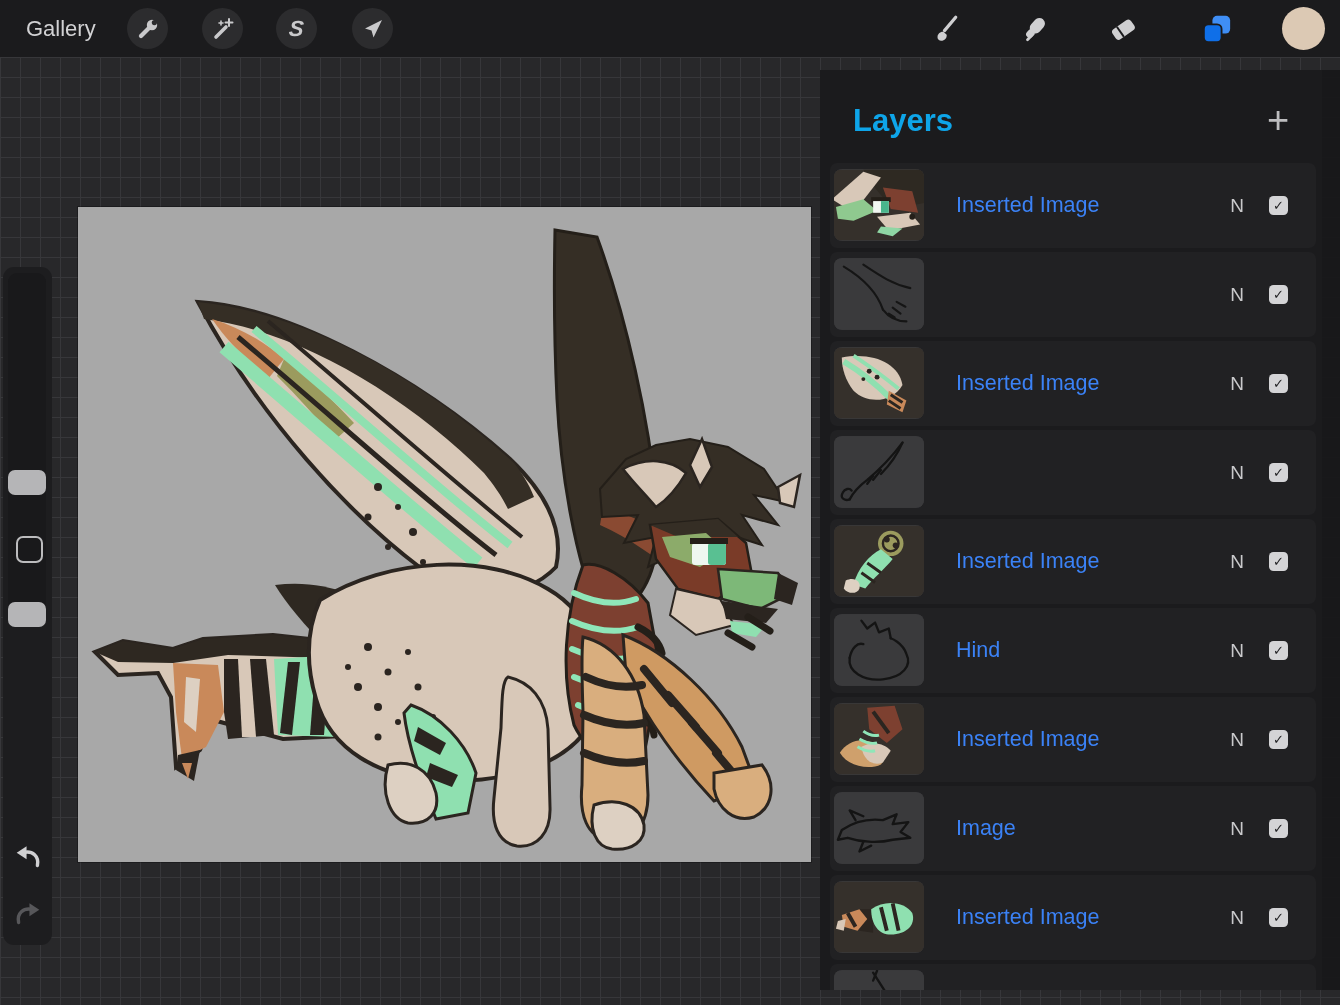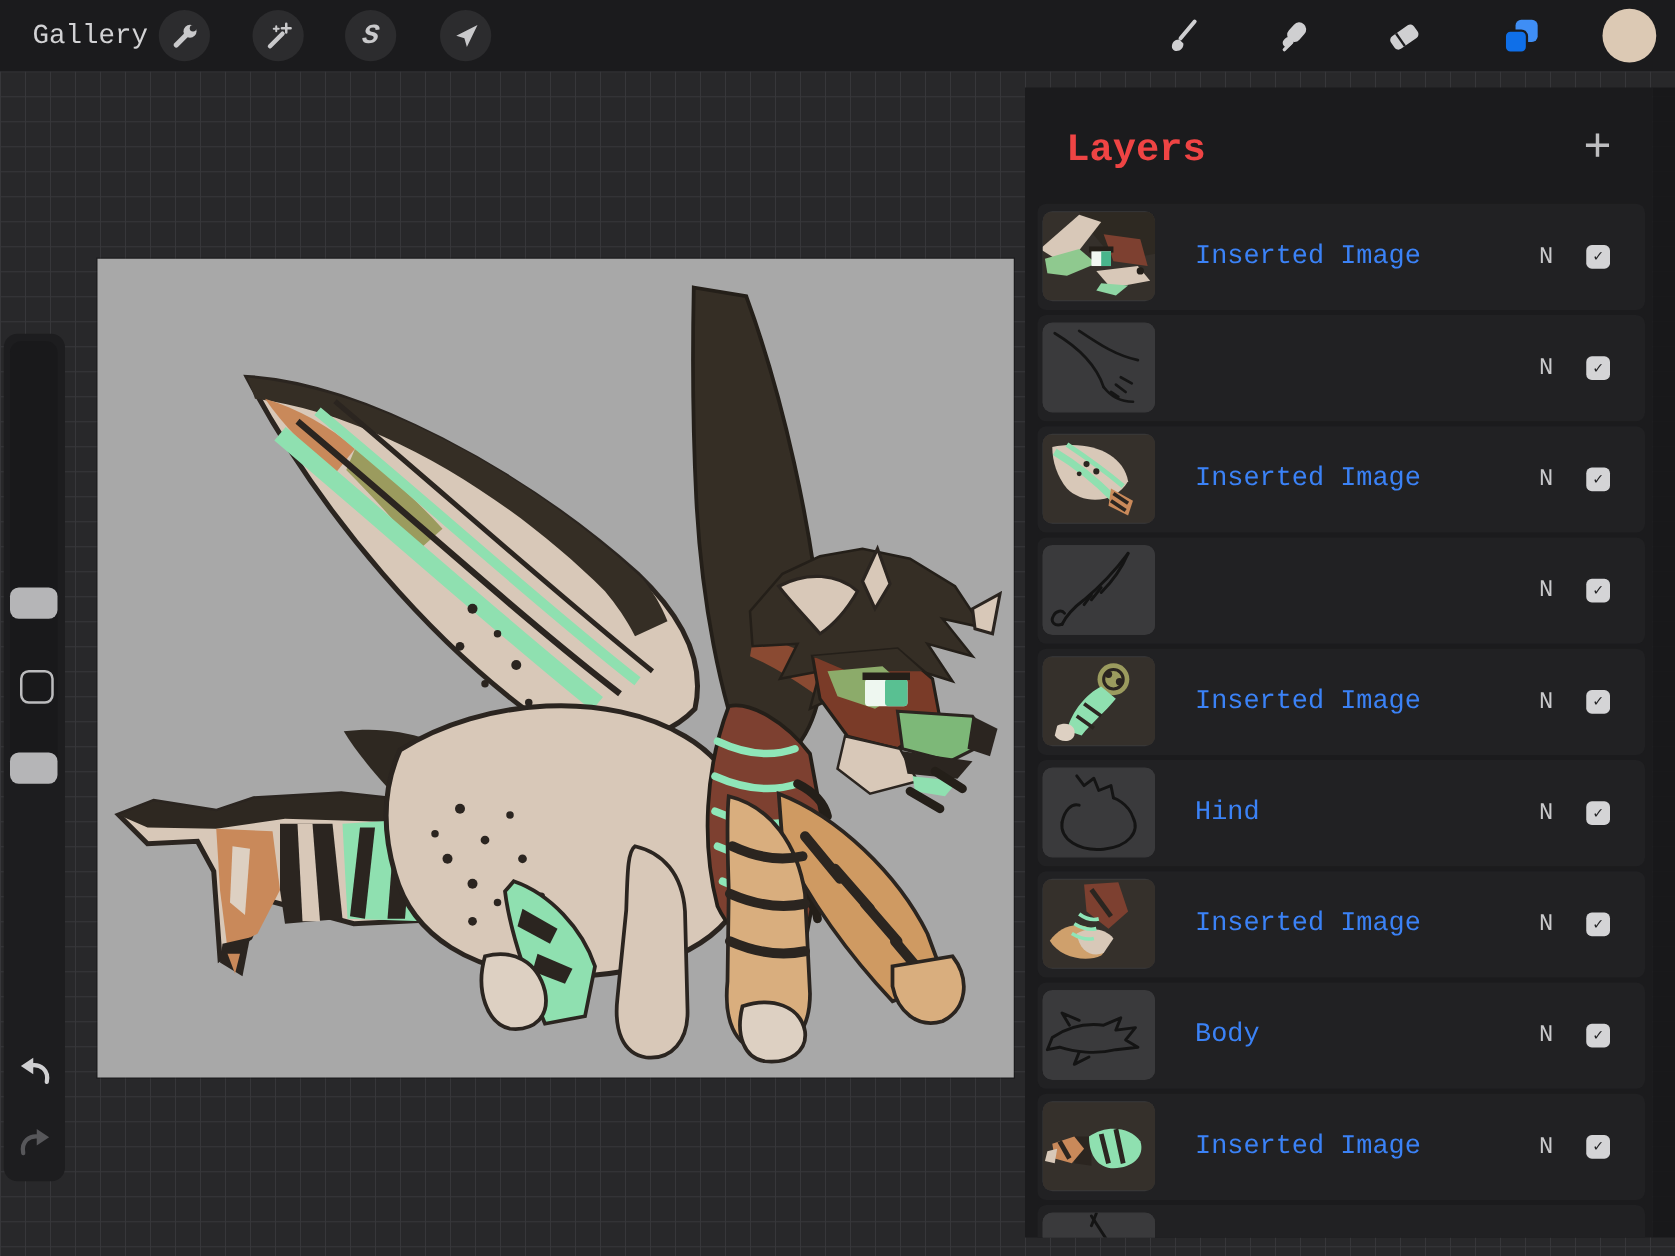--- a/index.html
+++ b/index.html
@@ -1,17 +1,17 @@
 <!DOCTYPE html>
 <html><head>
 <meta charset="utf-8">
 <style>
   html,body{margin:0;padding:0;background:#28282a;width:1340px;height:1005px;overflow:hidden;
     font-family:"Liberation Sans","DejaVu Sans",sans-serif;-webkit-font-smoothing:antialiased;}
-  .abs{position:absolute;font-family:Liberation Mono, monospace;}
+  .abs{position:absolute;}
   
   #workspace{left:0;top:57px;width:1340px;height:948px;background-color:#28282a;
     background-image:linear-gradient(#37373a 1px,transparent 1px),linear-gradient(90deg,#37373a 1px,transparent 1px);
     background-size:20px 20px;}
   
   #topbar{left:0;top:0;width:1340px;height:57px;background:#1b1b1d;z-index:40;}
   #gallery{left:26px;top:0;height:57px;line-height:57px;color:#d2d2d4;font-size:22px;}
   .toolcircle{width:41px;height:41px;border-radius:50%;background:#2c2c2e;top:8px;display:flex;align-items:center;justify-content:center;}
   .rglyph{top:8px;width:42px;height:41px;display:flex;align-items:center;justify-content:center;}
   .sglyph{color:#c9c9cb;font-style:italic;font-weight:700;font-size:22px;transform:skewX(-6deg);}
@@ -19,21 +19,21 @@
   
   #canvas{left:78px;top:207px;width:733px;height:655px;background:#a8a8a8;box-shadow:0 0 0 1px rgba(0,0,0,.28);}
   
   #sidebar{left:3px;top:267px;width:49px;height:678px;background:#1d1d1f;border-radius:11px;z-index:30;}
   #sidetrack{left:5px;top:6px;width:38px;height:352px;border-radius:9px;background:#19191b;}
   .handle{left:5px;width:38px;height:25px;border-radius:7px;background:#b5b5b7;}
   #modbtn{left:13px;top:269px;width:23px;height:23px;border-radius:7px;border:2.5px solid #bcbcbe;background:transparent;}
   
   #panel{left:820px;top:70px;width:502px;height:920px;background:#1b1b1d;z-index:20;overflow:hidden;}
   #panel-edge{left:1322px;top:70px;width:18px;height:920px;background:rgba(22,22,24,0.9);z-index:21;}
-  #paneltitle{left:33px;top:33px;font-size:31px;font-weight:700;color:#ef4444;}
+  #paneltitle{left:33px;top:33px;font-size:31px;font-weight:700;color:#0ea5e9;}
   #addbtn{left:440px;top:30px;width:36px;height:40px;color:#bdbdbf;font-size:38px;font-weight:200;text-align:center;line-height:40px;}
   #rows{left:10px;top:93px;width:486px;display:flex;flex-direction:column;gap:4px;}
   .row{position:relative;width:486px;height:85px;background:#212123;border-radius:7px;flex:none;}
   .thumb{position:absolute;left:4px;top:6px;width:90px;height:72px;border-radius:8px;overflow:hidden;background:#3a3a3c;}
   .thumb svg{display:block;}
   .lname{position:absolute;left:126px;top:0;height:85px;line-height:85px;color:#3b82f6;font-size:21.5px;white-space:nowrap;}
   .blend{position:absolute;left:389px;top:0;height:85px;line-height:85px;width:36px;text-align:center;color:#c9c9cb;font-size:19px;}
   .cbox{position:absolute;left:439px;top:33px;width:19px;height:19px;border-radius:4.5px;background:#d4d4d6;
     color:#232325;font-size:13px;font-weight:700;text-align:center;line-height:19px;}
   svg{display:block;}
@@ -393,21 +393,21 @@
       <div class="thumb">
         <svg width="90" height="72" viewBox="0 0 92 72">
           <rect width="92" height="72" fill="#3a3a3c"></rect>
           <g stroke="#141414" stroke-width="2.4" fill="none" stroke-linecap="round" stroke-linejoin="round">
             <path d="M8,38 C20,30 34,26 50,28 L64,22 L60,32 L76,30 L68,40 L78,46 L60,48 C44,52 26,50 14,46 L4,48 Z"></path>
             <path d="M22,28 L16,18 L30,24"></path>
             <path d="M30,50 L26,60 L38,54"></path>
           </g>
         </svg>
       </div>
-      <span class="lname">Body</span>
+      <span class="lname">Image</span>
       <span class="blend">N</span>
       <span class="cbox">✓</span>
     </div>
 
     <div class="row">
       <div class="thumb">
         <svg width="90" height="72" viewBox="0 0 92 72">
           <rect width="92" height="72" fill="#35302b"></rect>
           <path d="M26,28 L40,28 L40,52 L26,50 Z" fill="#2b2520"></path>
           <path d="M38,28 C52,18 72,20 80,32 C84,44 74,54 58,54 C46,54 38,44 38,28 Z" fill="#8fe0b0"></path>

